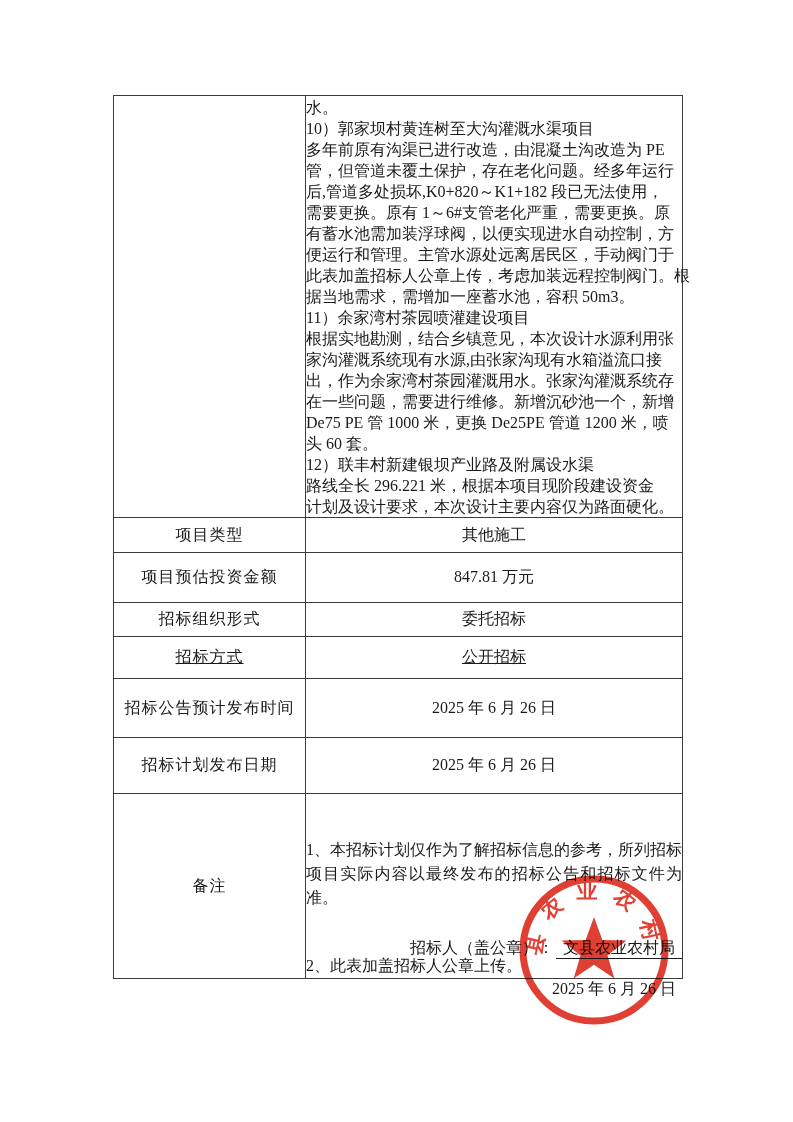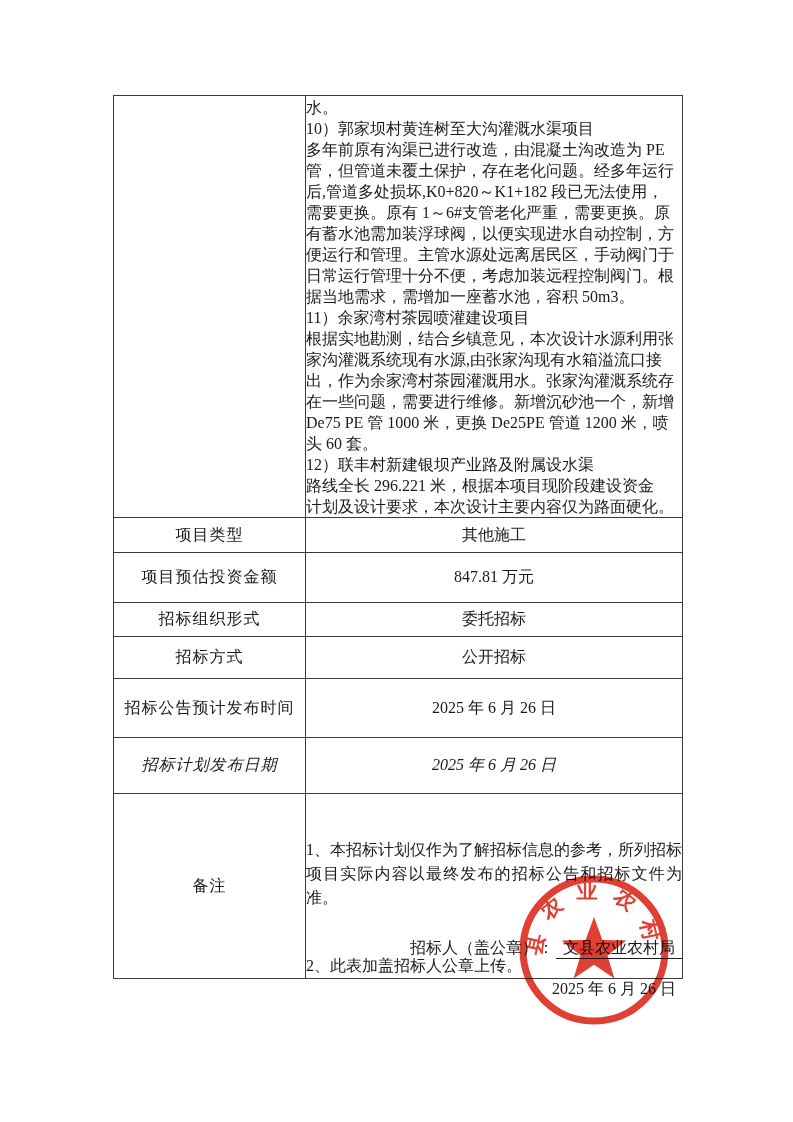--- a/index.html
+++ b/index.html
@@ -50,23 +50,23 @@
   }
   .remark-line{
     line-height:24px;
     text-align:justify;
     margin-top:44px;
   }
   .r-desc td{height:422px;}
   .r-type td{height:35px;}
   .r-amount td{height:50px;}
   .r-org td{height:34px;margin-top:32px;}
-  .r-method td{height:42px;}
+  .r-method td{height:42px;text-decoration:underline;}
   .r-notice td{height:59px;}
-  .r-plan td{height:56px;font-style:italic;}
+  .r-plan td{height:56px;}
   .r-remark td{height:100px;}
 
   .signature{
     position:absolute;
     left:410px;top:938px;
     font-size:16px;
     line-height:20px;
     white-space:nowrap;
   }
   .sig-name{
@@ -105,21 +105,21 @@
       <td class="label-cell"></td>
       <td class="desc-cell">
             <div class="desc-line">水。</div>
             <div class="desc-line">10）郭家坝村黄连树至大沟灌溉水渠项目</div>
             <div class="desc-line">多年前原有沟渠已进行改造，由混凝土沟改造为 PE</div>
             <div class="desc-line">管，但管道未覆土保护，存在老化问题。经多年运行</div>
             <div class="desc-line">后,管道多处损坏,K0+820～K1+182 段已无法使用，</div>
             <div class="desc-line">需要更换。原有 1～6#支管老化严重，需要更换。原</div>
             <div class="desc-line">有蓄水池需加装浮球阀，以便实现进水自动控制，方</div>
             <div class="desc-line">便运行和管理。主管水源处远离居民区，手动阀门于</div>
-            <div class="desc-line">日常运行管理十分不便，考虑加装远程控制阀门。根</div>
+            <div class="desc-line">此表加盖招标人公章上传，考虑加装远程控制阀门。根</div>
             <div class="desc-line">据当地需求，需增加一座蓄水池，容积 50m3。</div>
             <div class="desc-line">11）余家湾村茶园喷灌建设项目</div>
             <div class="desc-line">根据实地勘测，结合乡镇意见，本次设计水源利用张</div>
             <div class="desc-line">家沟灌溉系统现有水源,由张家沟现有水箱溢流口接</div>
             <div class="desc-line">出，作为余家湾村茶园灌溉用水。张家沟灌溉系统存</div>
             <div class="desc-line">在一些问题，需要进行维修。新增沉砂池一个，新增</div>
             <div class="desc-line">De75 PE 管 1000 米，更换 De25PE 管道 1200 米，喷</div>
             <div class="desc-line">头 60 套。</div>
             <div class="desc-line">12）联丰村新建银坝产业路及附属设水渠</div>
             <div class="desc-line">路线全长 296.221 米，根据本项目现阶段建设资金</div>

